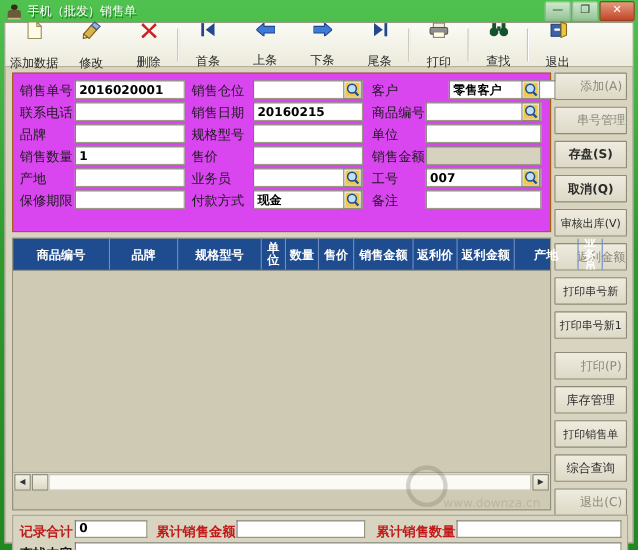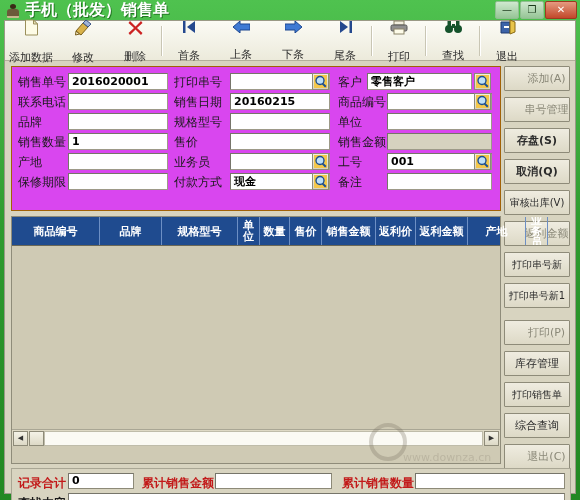--- a/index.html
+++ b/index.html
@@ -26,21 +26,21 @@
   }
   .title-icon .head{
     position:absolute;left:4px;top:1px;width:6px;height:5px;border-radius:50%;
     background:#3a2a16;
   }
   .title-icon .body{
     position:absolute;left:1px;top:6px;width:12px;height:7px;border-radius:3px 3px 1px 1px;
     background:#6b5a3a;border-bottom:2px solid #c8b88f;
   }
   .title-text{
-    color:#ffffff;font-size:16px;font-weight:bold;
+    color:#ffffff;font-size:11px;font-weight:normal;
     text-shadow:1px 1px 0 rgba(0,60,0,.55);
     white-space:nowrap;
     text-align:center;
   }
   .win-btns{
     position:absolute;right:3px;top:1px;display:flex;gap:1px;align-items:center;
   }
   .win-btn{
     width:22px;height:16px;
     border:1px solid #8fbf8f;
@@ -313,21 +313,21 @@
           <div class="flabel" style="left: 6px; top: 28px;">联系电话</div>
           <div class="finput" style="left: 56px; top: 26px; width: 100px;"></div>
           <div class="flabel" style="left: 6px; top: 48px;">品牌</div>
           <div class="finput" style="left: 56px; top: 46px; width: 100px;"></div>
           <div class="flabel" style="left: 6px; top: 68px;">销售数量</div>
           <div class="finput" style="left: 56px; top: 66px; width: 100px;">1</div>
           <div class="flabel" style="left: 6px; top: 88px;">产地</div>
           <div class="finput" style="left: 56px; top: 86px; width: 100px;"></div>
           <div class="flabel" style="left: 6px; top: 108px;">保修期限</div>
           <div class="finput" style="left: 56px; top: 106px; width: 100px;"></div>
-          <div class="flabel" style="left: 162px; top: 8px;">打印串号</div>
+          <div class="flabel" style="left: 162px; top: 8px;">销售仓位</div>
           <div class="finput" style="left: 218px; top: 6px; width: 100px;"></div>
           <div class="fbtn" style="left: 300px; top: 6px;">
             <span style="display: flex;">
               <svg width="13" height="13" viewBox="0 0 13 13">
                 <rect x="0" y="0" width="13" height="13" fill="#f3c74a"></rect>
                 <circle cx="6" cy="5.5" r="4" fill="#bfe0f5" stroke="#1d4f8f" stroke-width="1.4"></circle>
                 <path d="M8.6 8.6l3.2 3.2" stroke="#1d4f8f" stroke-width="2"></path>
               </svg>
             </span>
           </div>
@@ -353,21 +353,21 @@
           <div class="fbtn" style="left: 300px; top: 106px;">
             <span style="display: flex;">
               <svg width="13" height="13" viewBox="0 0 13 13">
                 <rect x="0" y="0" width="13" height="13" fill="#f3c74a"></rect>
                 <circle cx="6" cy="5.5" r="4" fill="#bfe0f5" stroke="#1d4f8f" stroke-width="1.4"></circle>
                 <path d="M8.6 8.6l3.2 3.2" stroke="#1d4f8f" stroke-width="2"></path>
               </svg>
             </span>
           </div>
           <div class="flabel" style="left: 326px; top: 8px;">客户</div>
-          <div class="finput" style="left: 355px; top: 6px; width: 105px;">零售客户</div>
+          <div class="finput" style="left: 396px; top: 6px; width: 105px;">零售客户</div>
           <div class="fbtn" style="left: 462px; top: 6px;">
             <span style="display: flex;">
               <svg width="13" height="13" viewBox="0 0 13 13">
                 <rect x="0" y="0" width="13" height="13" fill="#f3c74a"></rect>
                 <circle cx="6" cy="5.5" r="4" fill="#bfe0f5" stroke="#1d4f8f" stroke-width="1.4"></circle>
                 <path d="M8.6 8.6l3.2 3.2" stroke="#1d4f8f" stroke-width="2"></path>
               </svg>
             </span>
           </div>
           <div class="flabel" style="left: 326px; top: 28px;">商品编号</div>
@@ -379,21 +379,21 @@
                 <circle cx="6" cy="5.5" r="4" fill="#bfe0f5" stroke="#1d4f8f" stroke-width="1.4"></circle>
                 <path d="M8.6 8.6l3.2 3.2" stroke="#1d4f8f" stroke-width="2"></path>
               </svg>
             </span>
           </div>
           <div class="flabel" style="left: 326px; top: 48px;">单位</div>
           <div class="finput" style="left: 375px; top: 46px; width: 105px;"></div>
           <div class="flabel" style="left: 326px; top: 68px;">销售金额</div>
           <div class="finput ro" style="left: 375px; top: 66px; width: 105px;"></div>
           <div class="flabel" style="left: 326px; top: 88px;">工号</div>
-          <div class="finput" style="left: 375px; top: 86px; width: 105px;">001</div>
+          <div class="finput" style="left: 375px; top: 86px; width: 105px;">007</div>
           <div class="fbtn" style="left: 462px; top: 86px;">
             <span style="display: flex;">
               <svg width="13" height="13" viewBox="0 0 13 13">
                 <rect x="0" y="0" width="13" height="13" fill="#f3c74a"></rect>
                 <circle cx="6" cy="5.5" r="4" fill="#bfe0f5" stroke="#1d4f8f" stroke-width="1.4"></circle>
                 <path d="M8.6 8.6l3.2 3.2" stroke="#1d4f8f" stroke-width="2"></path>
               </svg>
             </span>
           </div>
           <div class="flabel" style="left: 326px; top: 108px;">备注</div>

